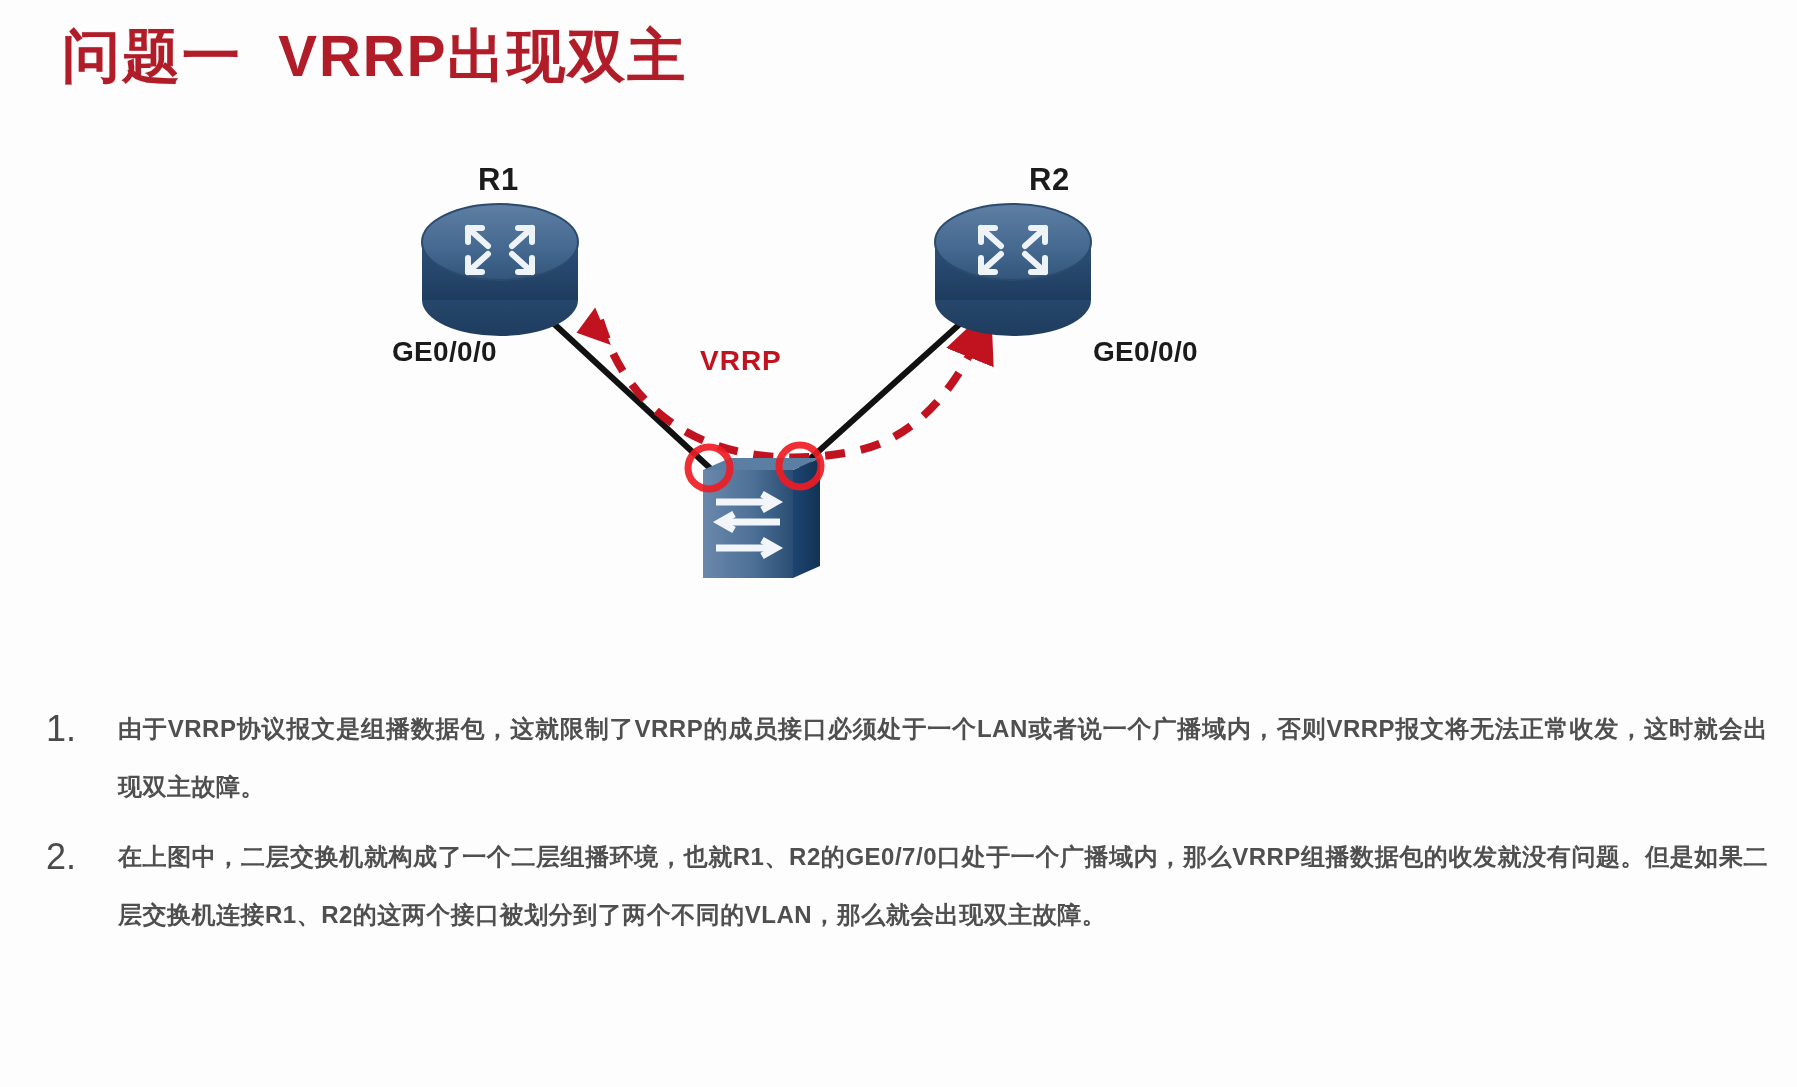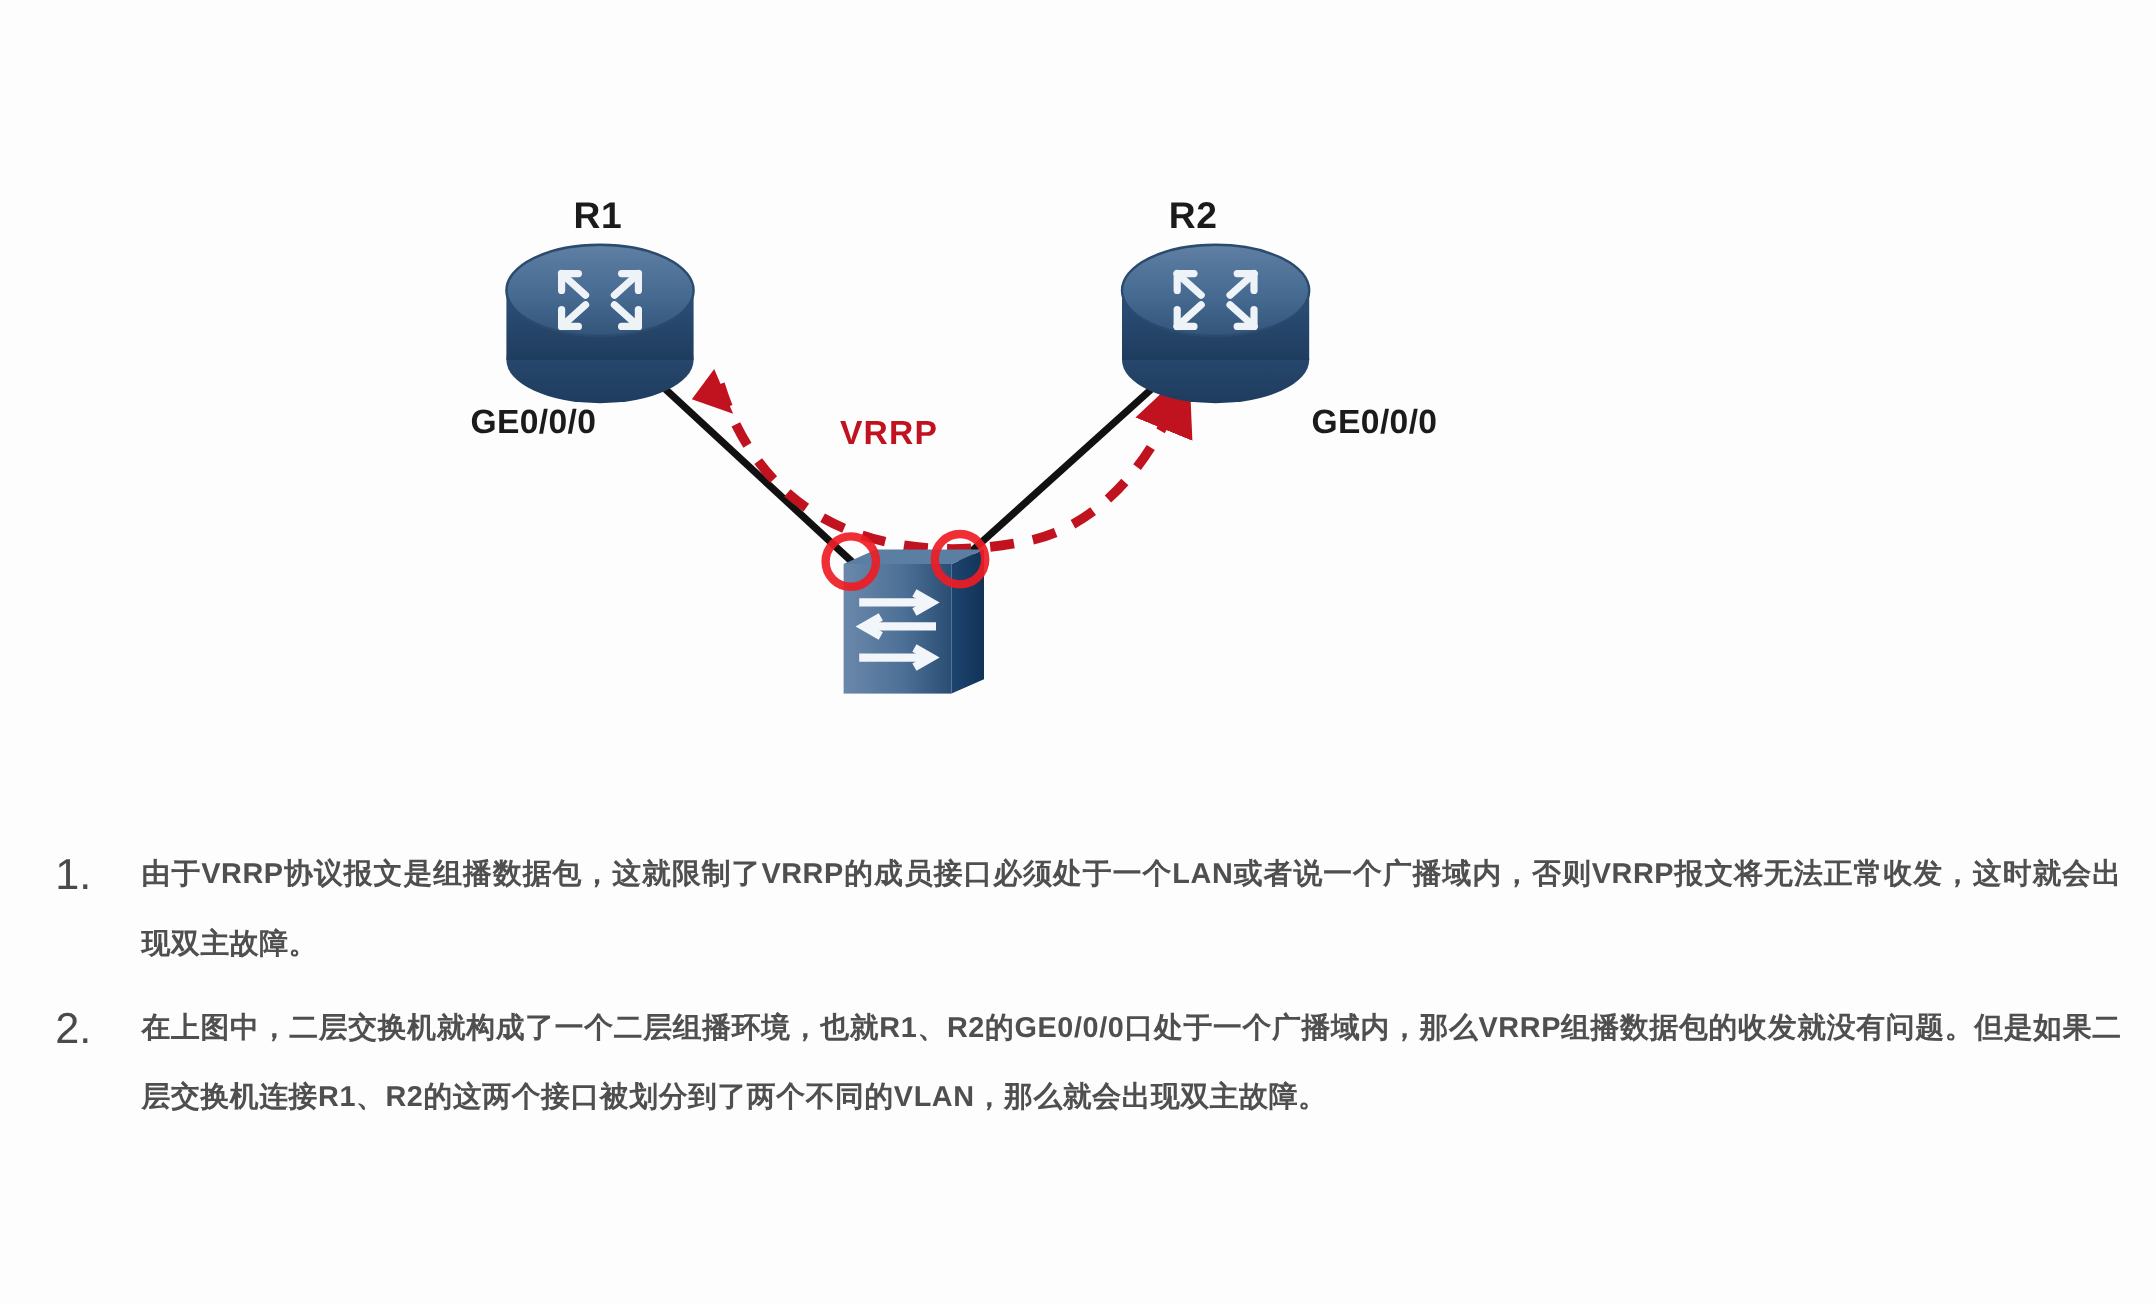--- a/index.html
+++ b/index.html
@@ -60,20 +60,21 @@
     color:#4f4f4f;
     letter-spacing:.5px;
     text-align:justify;
   }
 </style>
 </head>
 <body>
 
 <div class="slide">
 
+  <div class="title">问题一  VRRP出现双主</div>
 
   <div class="diagram">
 
     <svg width="1797" height="460" viewBox="0 0 1797 460" aria-hidden="true">
       <defs>
         <linearGradient id="routerTop" x1="0" y1="0" x2="0" y2="1">
           <stop offset="0%" stop-color="#5f7fa3"></stop>
           <stop offset="55%" stop-color="#466A91"></stop>
           <stop offset="100%" stop-color="#33557a"></stop>
         </linearGradient>
@@ -166,35 +167,35 @@
 
       <g>
         <circle cx="709" cy="318" r="21" fill="none" stroke="#ee1c25" stroke-width="7" opacity=".92"></circle>
       </g>
       <g>
         <circle cx="800" cy="316" r="21" fill="none" stroke="#ee1c25" stroke-width="7" opacity=".92"></circle>
       </g>
     </svg>
 
     <div class="node-label" style="left:478px;top:12px;">R1</div>
-    <div class="node-label" style="left:974px;top:12px;">R2</div>
+    <div class="node-label" style="left:1029px;top:12px;">R2</div>
 
     <div class="if-label" style="left:392px;top:186px;">GE0/0/0</div>
     <div class="if-label" style="left:1093px;top:186px;">GE0/0/0</div>
 
     <div class="vrrp-label" style="left:700px;top:195px;">VRRP</div>
   </div>
 
   <div class="body-list">
 
     <div class="li">
       <div class="li-num">1.</div>
       <div class="li-text">由于VRRP协议报文是组播数据包，这就限制了VRRP的成员接口必须处于一个LAN或者说一个广播域内，否则VRRP报文将无法正常收发，这时就会出现双主故障。</div>
     </div>
 
     <div class="li">
       <div class="li-num">2.</div>
-      <div class="li-text">在上图中，二层交换机就构成了一个二层组播环境，也就R1、R2的GE0/0/0口处于一个广播域内，那么VRRP组播数据包的收发就没有问题。但是如果二层交换机连接R1、R2的这两个接口被划分到了两个不同的VLAN，那么就会出现双主故障。</div>
+      <div class="li-text">在上图中，二层交换机就构成了一个二层组播环境，也就R1、R2的GE0/7/0口处于一个广播域内，那么VRRP组播数据包的收发就没有问题。但是如果二层交换机连接R1、R2的这两个接口被划分到了两个不同的VLAN，那么就会出现双主故障。</div>
     </div>
 
   </div>
 
 </div>
 
 </body></html>

